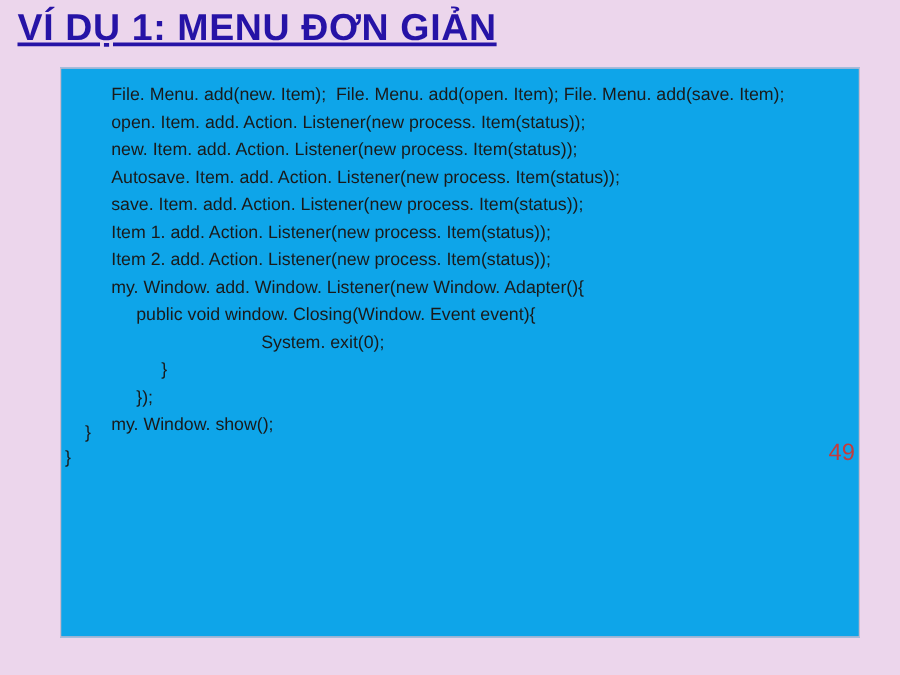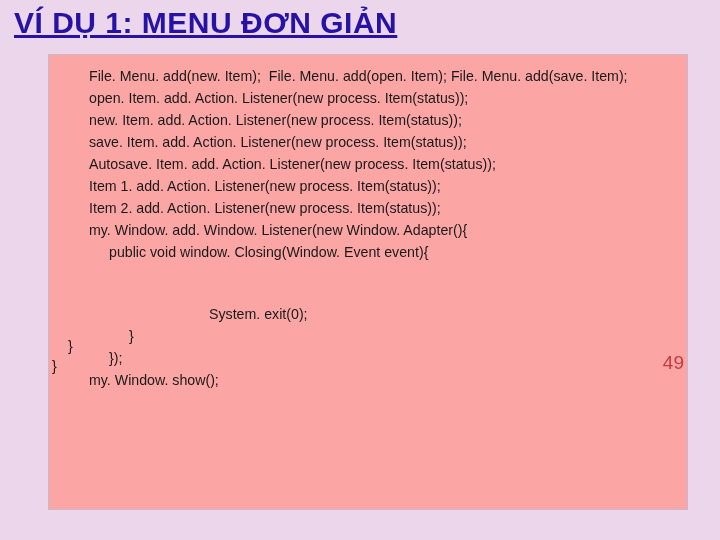--- a/index.html
+++ b/index.html
@@ -26,34 +26,34 @@
     color: #2613a6;
     text-decoration: underline;
     letter-spacing: 0.5px;
   }
   .codebox {
     position: absolute;
     left: 48px;
     top: 54px;
     width: 640px;
     height: 456px;
-    background: #fca5a5;
+    background: #0ea5e9;
     border: 1px solid #cbb9cb;
     box-sizing: border-box;
     padding: 10px 6px 6px 40px;
   }
   .codebox .line {
     font-size: 14.2px;
     color: #1a1a1a;
     line-height: 1.55;
     white-space: pre;
   }
   .indent1 { padding-left: 20px; }
   .indent2 { padding-left: 40px; }
-  .indent3 { padding-left: 120px; margin-top: 40px; }
+  .indent3 { padding-left: 120px; }
   .close1 {
     position: absolute;
     left: 68px;
     bottom: 38px;
     font-size: 14.2px;
     color: #1a1a1a;
   }
   .close0 {
     position: absolute;
     left: 52px;
@@ -72,22 +72,22 @@
 </head>
 <body>
 
 <div class="slide">
   <div class="title">VÍ DỤ 1: MENU ĐƠN GIẢN</div>
 
   <div class="codebox">
     <div class="line">File. Menu. add(new. Item);  File. Menu. add(open. Item); File. Menu. add(save. Item);</div>
     <div class="line">open. Item. add. Action. Listener(new process. Item(status));</div>
     <div class="line">new. Item. add. Action. Listener(new process. Item(status));</div>
+    <div class="line">Autosave. Item. add. Action. Listener(new process. Item(status));</div>
     <div class="line">save. Item. add. Action. Listener(new process. Item(status));</div>
-    <div class="line">Autosave. Item. add. Action. Listener(new process. Item(status));</div>
     <div class="line">Item 1. add. Action. Listener(new process. Item(status));</div>
     <div class="line">Item 2. add. Action. Listener(new process. Item(status));</div>
     <div class="line">my. Window. add. Window. Listener(new Window. Adapter(){</div>
     <div class="line indent1">public void window. Closing(Window. Event event){</div>
     <div class="line indent3">System. exit(0);</div>
     <div class="line indent2">}</div>
     <div class="line indent1">});</div>
     <div class="line">my. Window. show();</div>
   </div>
 

